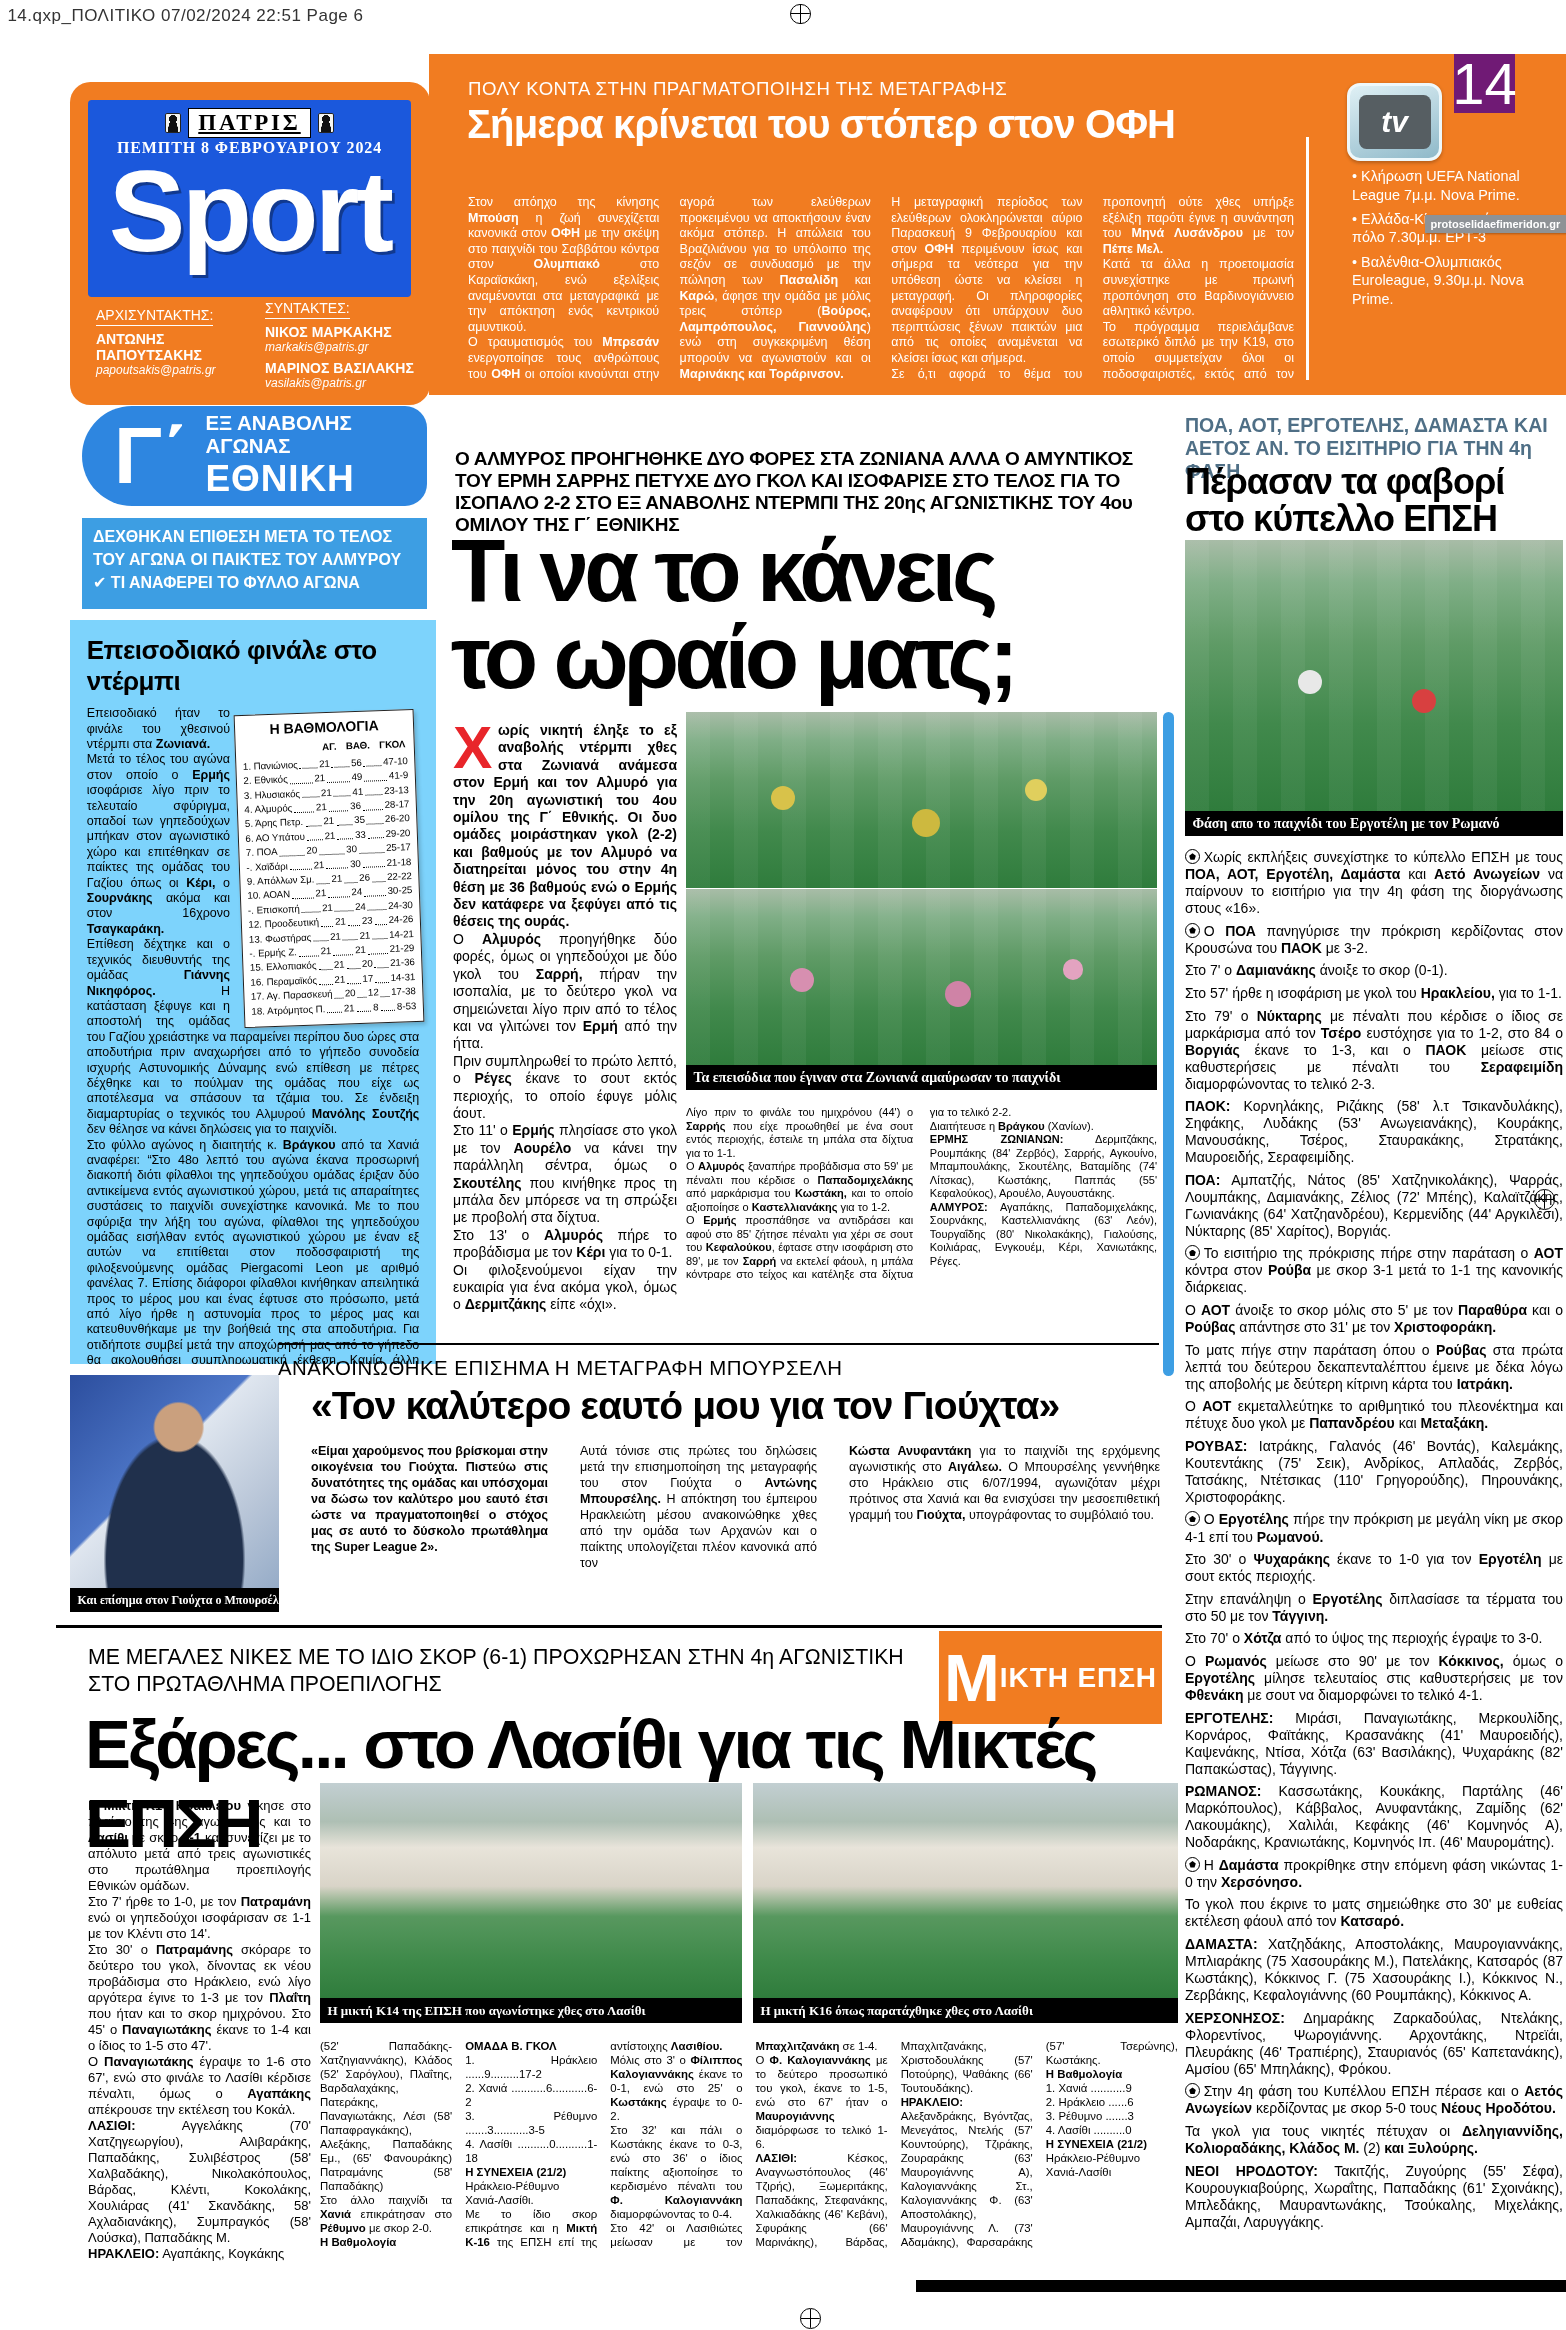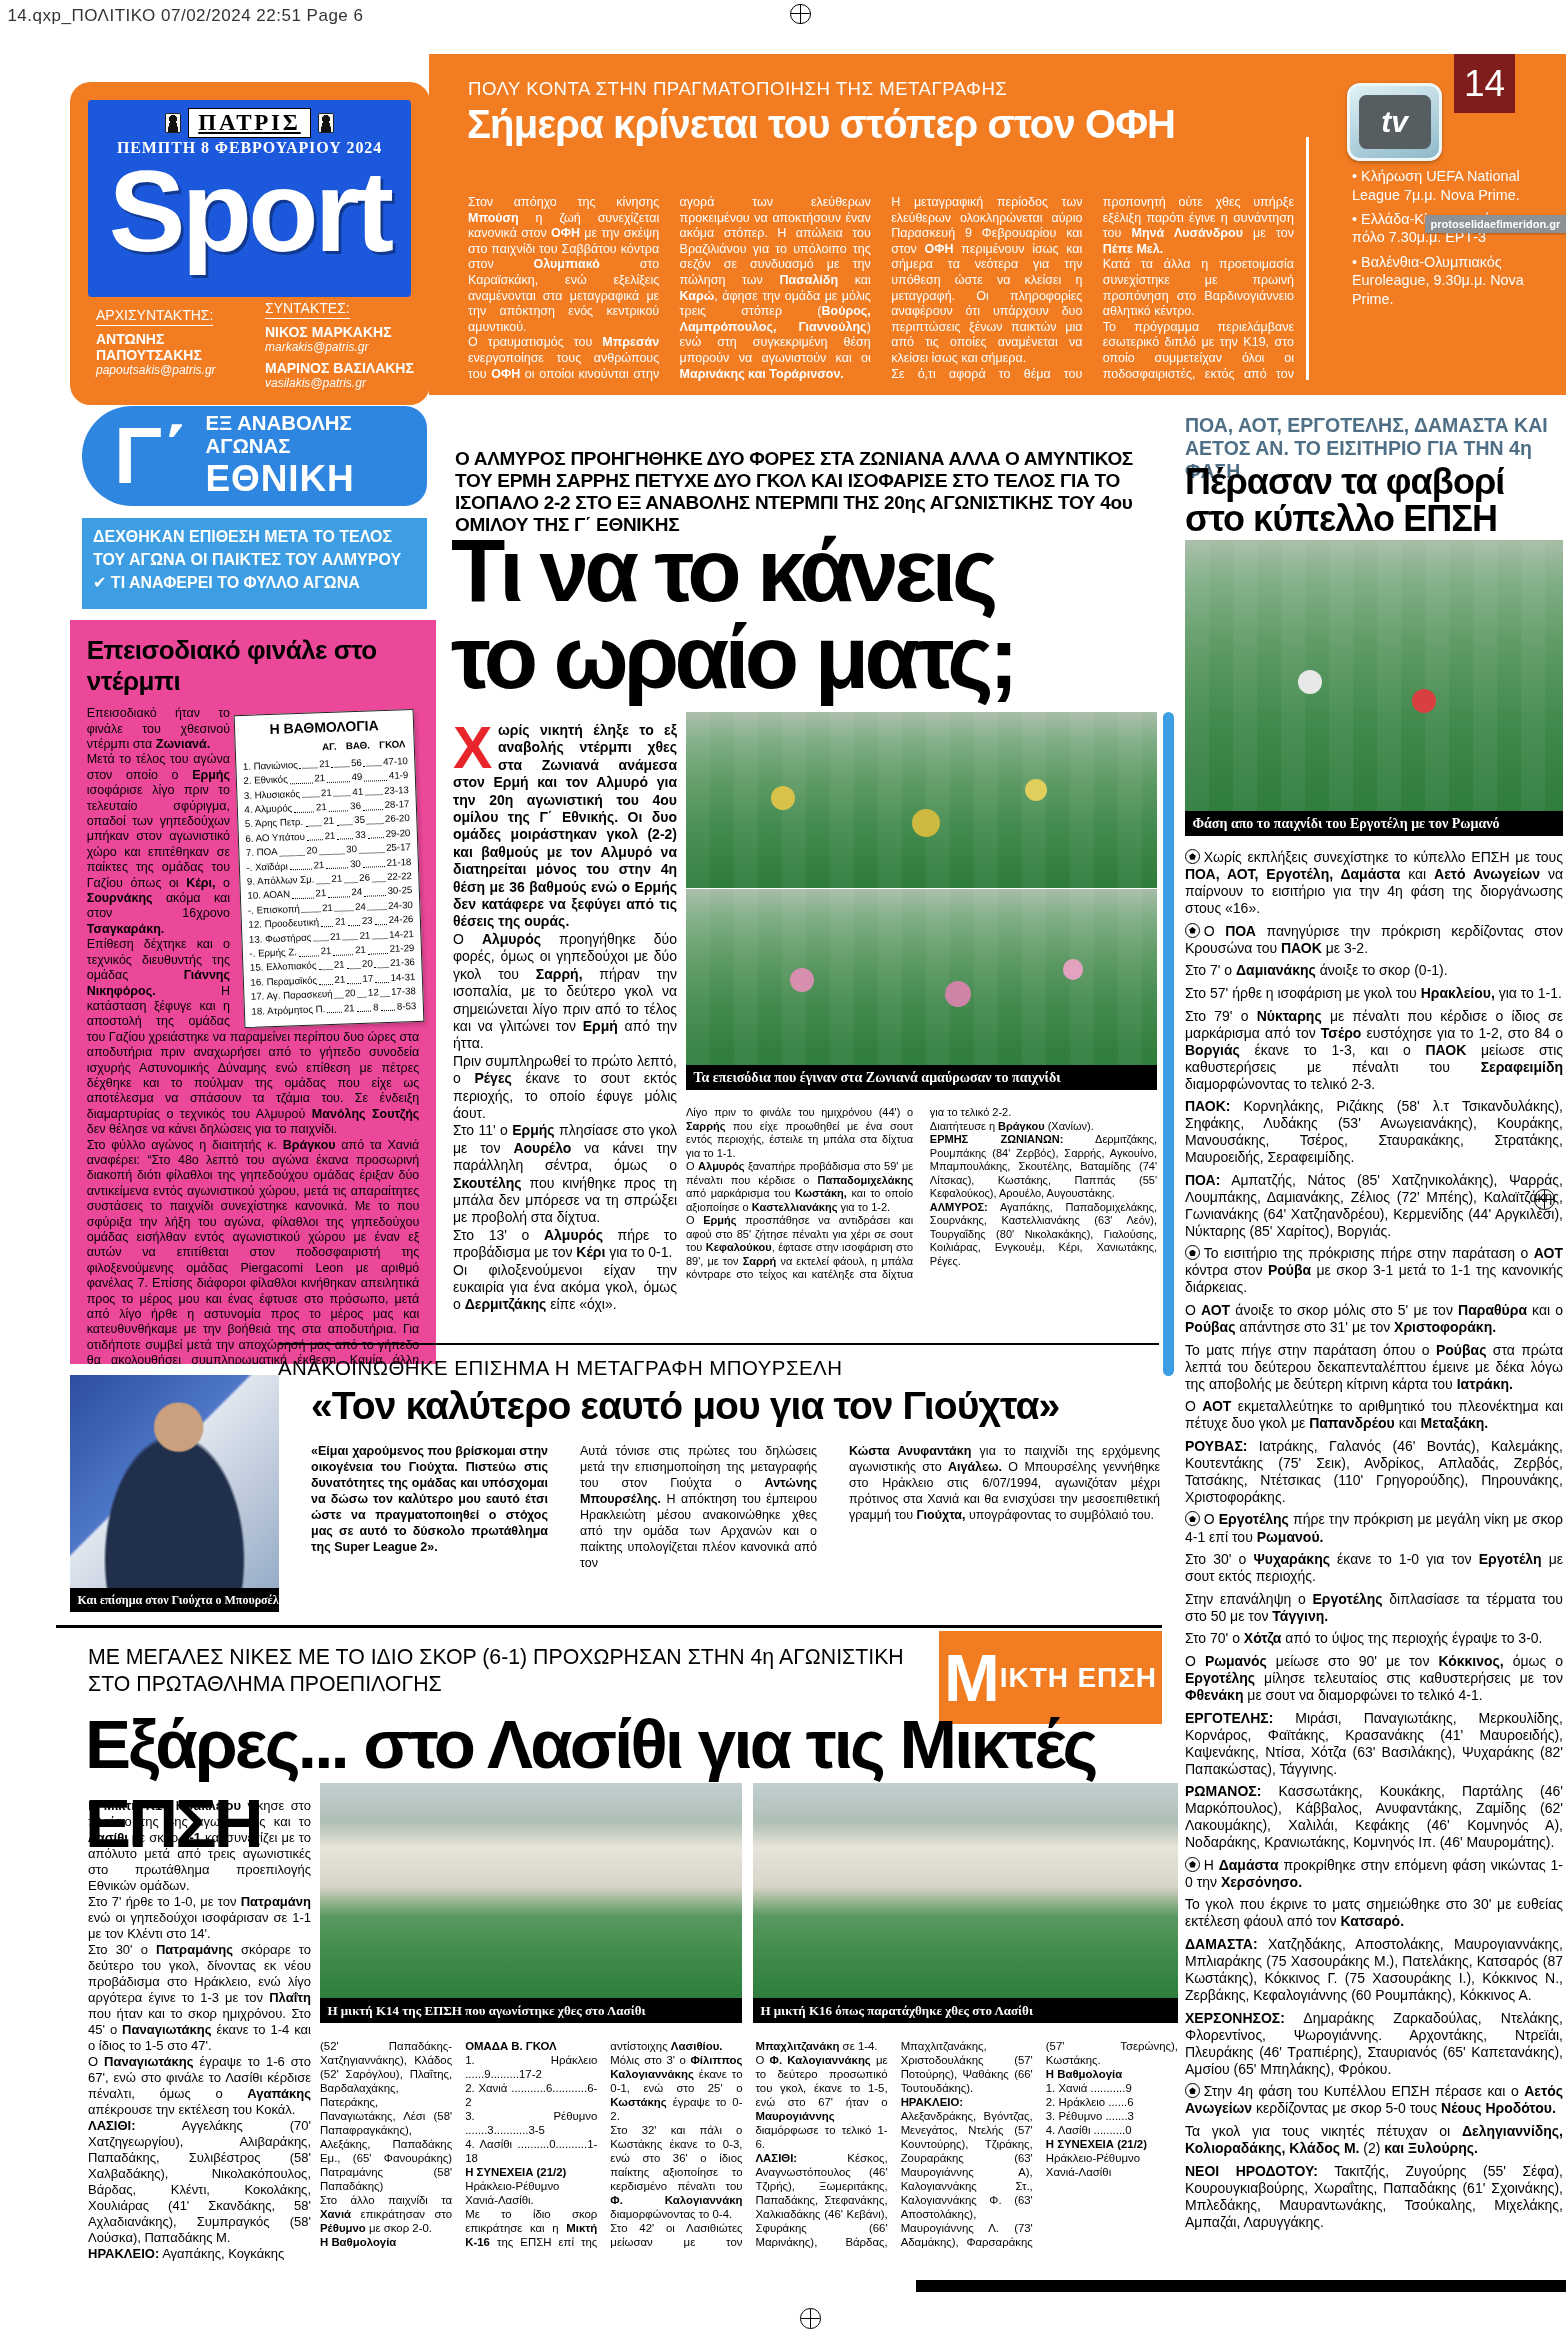--- a/index.html
+++ b/index.html
@@ -33,34 +33,34 @@
   .ofi-kicker{left:468px;top:78px;width:835px;color:#fff;font-size:18.6px;letter-spacing:0.5px;}
   .ofi-headline{left:467px;top:102px;width:853px;color:#fff;font-size:40px;font-weight:bold;letter-spacing:-0.9px;}
   .ofi-cols{left:468px;top:195px;width:826px;height:189px;column-count:4;column-gap:20.4px;
      color:#fff;font-size:12.5px;line-height:15.6px;overflow:h_idden;overflow:hidden;text-align:justify;}
   .ofi-divider{left:1306px;top:137px;width:2.8px;height:243px;background:#fff;}
   .tv-icon{left:1347px;top:83px;width:89px;height:72px;border-radius:13px;
      background:linear-gradient(160deg,#dff0f5,#8fb9c9);border:3.7px solid #eef8fb;
      display:flex;align-items:center;justify-content:center;box-shadow:0 1.9px 3.7px rgba(0,0,0,.25);}
   .tv-inner{width:72px;height:54px;border-radius:7.4px;background:#565e62;color:#fff;display:flex;
      align-items:center;justify-content:center;font-size:30px;font-weight:bold;font-style:italic;}
-  .pagenum{left:1454px;top:54px;width:61px;height:59px;background:#7f1d1d;color:#fff;display:flex;
-     align-items:center;justify-content:center;font-size:37px;}
+  .pagenum{left:1454px;top:54px;width:61px;height:59px;background:#701a75;color:#fff;display:flex;
+     align-items:center;justify-content:center;font-size:58px;}
   .tv-list{left:1352px;top:167px;width:173px;color:#fff;font-size:14.4px;line-height:18.6px;}
   .watermark{left:1425px;top:215px;background:#8e9296;color:#fff;font-weight:bold;font-size:11px;
      padding:2.8px 5.6px;box-shadow:0.9px 0.9px 1.9px rgba(0,0,0,.3);}
   
   .badge{left:82px;top:406px;width:345px;height:100px;background:#2e86e0;border-radius:50px 22px 22px 50px;
      display:flex;align-items:center;color:#fff;}
   .badge-letter{font-size:80px;font-weight:bold;margin:0 16.7px 0 32px;line-height:1;}
   .badge-kicker{font-size:20.4px;font-weight:bold;}
   .badge-title{font-size:37px;font-weight:bold;letter-spacing:0.9px;}
   .lead-box{left:82px;top:518px;width:345px;height:91px;background:#3d9ee3;color:#fff;
      font-size:16px;line-height:23px;font-weight:bold;padding:7.4px 11px;box-sizing:border-box;}
-  .gray-box{left:70px;top:620px;width:366px;height:744px;background:#ec4899;padding:13px 16.7px;
+  .gray-box{left:70px;top:620px;width:366px;height:744px;background:#7dd3fc;padding:13px 16.7px;
      box-sizing:border-box;overflow:hidden;}
   .gray-sub{font-size:26px;font-weight:bold;margin:1.9px 0 9.3px;letter-spacing:-0.5px;}
   .gray-body{font-size:12.5px;line-height:15.4px;text-align:justify;}
   .standings{float:right;width:165px;background:#fff;border:1.9px solid #222;transform:rotate(-2deg);
      padding:7.4px 6.5px;margin:5.6px 0 3.7px 9.3px;box-shadow:1.9px 2.8px 4.6px rgba(0,0,0,.2);}
   .st-title{text-align:center;font-weight:bold;font-size:14px;}
   .st-head{display:flex;justify-content:flex-end;gap:9.3px;font-weight:bold;font-size:9.7px;margin:2.8px 1.9px;}
   .st-row{display:flex;align-items:flex-end;font-size:9.7px;line-height:14.4px;white-space:nowrap;}
   .st-row .lead{flex:1;border-bottom:1.5px dotted #000;margin:0 1.9px 2.8px;min-width:3.7px;}
   

